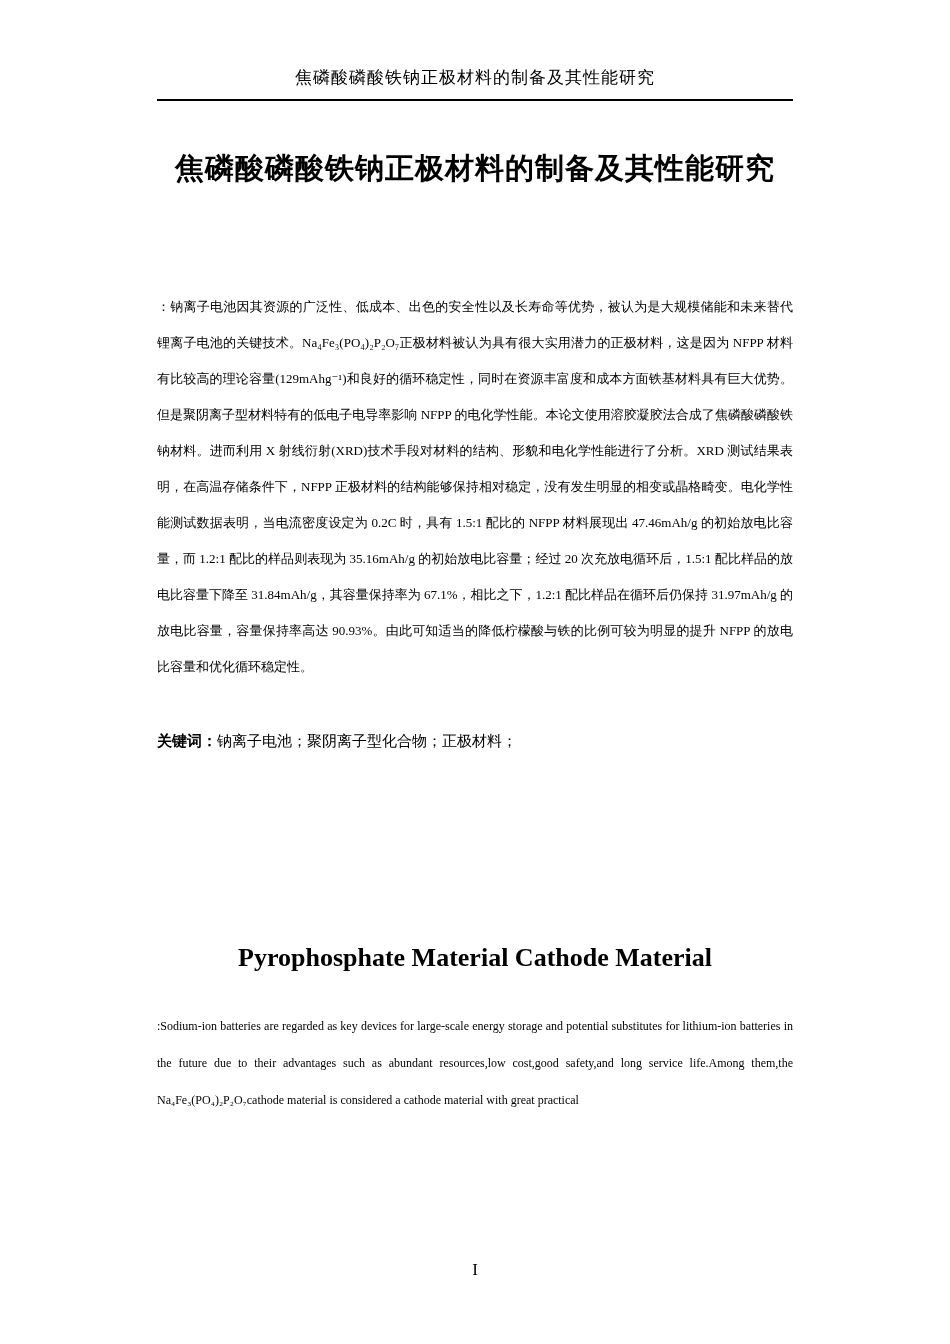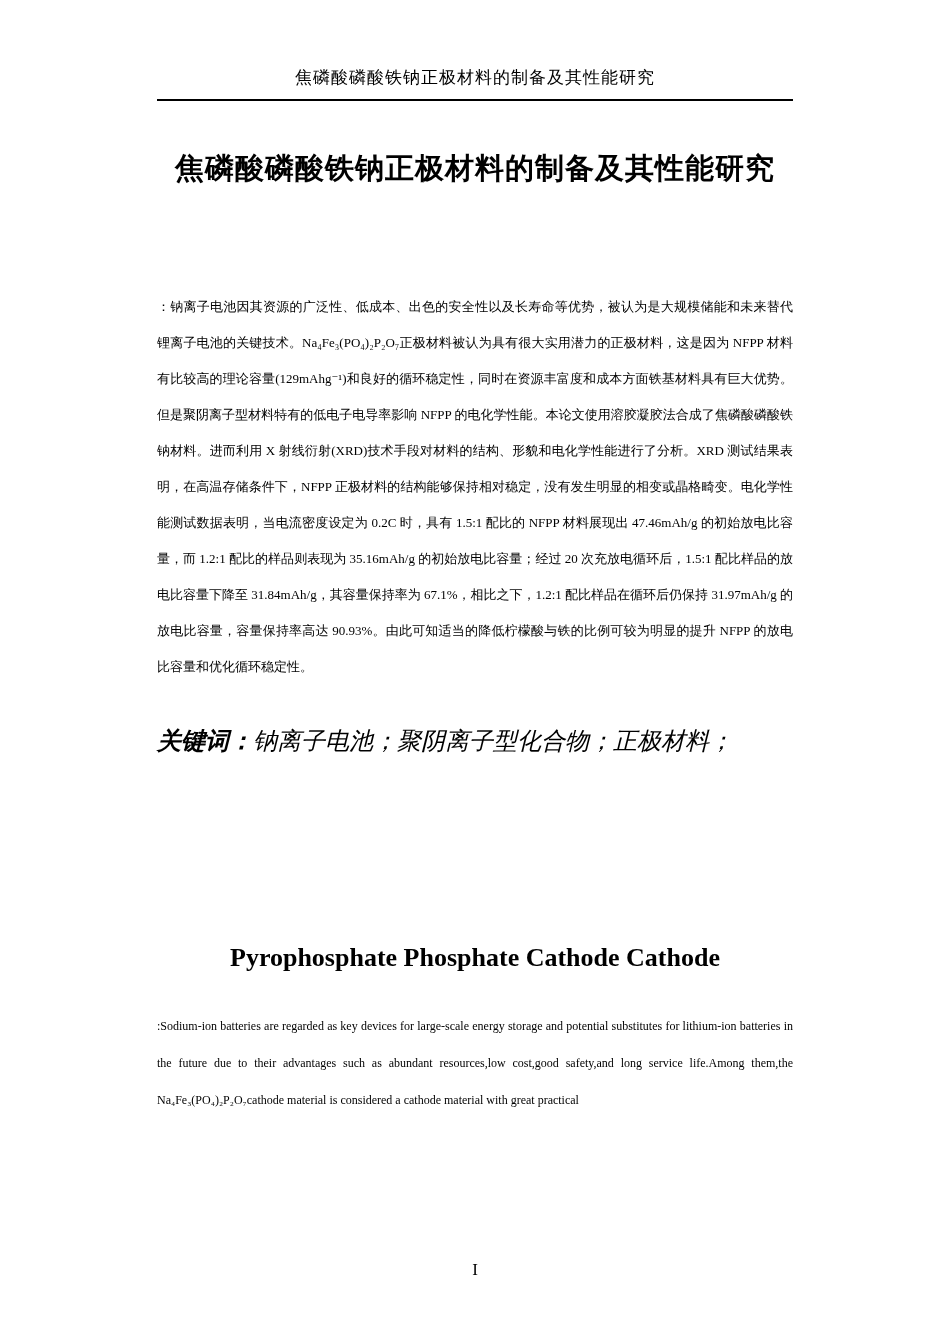--- a/index.html
+++ b/index.html
@@ -36,23 +36,22 @@
     font-family: "Liberation Sans", "DejaVu Sans", sans-serif;
   }
   .abstract-cn {
     margin: 100px 0 0 0;
     font-size: 13px;
     line-height: 36px;
     text-align: justify;
   }
   .keywords {
     margin: 38px 0 0 0;
-    font-size: 24px;
+    font-size: 15px;
     line-height: 36px;
-    font-style: italic;
   }
   .kw-label {
     font-weight: bold;
     font-family: "Liberation Sans", "DejaVu Sans", sans-serif;
   }
   .title-en {
     margin: 180px 0 0 0;
     text-align: center;
     font-size: 26px;
     font-weight: bold;
@@ -89,21 +88,21 @@
 
     <h1 class="title-cn">焦磷酸磷酸铁钠正极材料的制备及其性能研究</h1>
 
     <p class="abstract-cn">：钠离子电池因其资源的广泛性、低成本、出色的安全性以及长寿命等优势，被认为是大规模储能和未来替代锂离子电池的关键技术。Na₄Fe₃(PO₄)₂P₂O₇正极材料被认为具有很大实用潜力的正极材料，这是因为 NFPP 材料有比较高的理论容量(129mAhg⁻¹)和良好的循环稳定性，同时在资源丰富度和成本方面铁基材料具有巨大优势。但是聚阴离子型材料特有的低电子电导率影响 NFPP 的电化学性能。本论文使用溶胶凝胶法合成了焦磷酸磷酸铁钠材料。进而利用 X 射线衍射(XRD)技术手段对材料的结构、形貌和电化学性能进行了分析。XRD 测试结果表明，在高温存储条件下，NFPP 正极材料的结构能够保持相对稳定，没有发生明显的相变或晶格畸变。电化学性能测试数据表明，当电流密度设定为 0.2C 时，具有 1.5:1 配比的 NFPP 材料展现出 47.46mAh/g 的初始放电比容量，而 1.2:1 配比的样品则表现为 35.16mAh/g 的初始放电比容量；经过 20 次充放电循环后，1.5:1 配比样品的放电比容量下降至 31.84mAh/g，其容量保持率为 67.1%，相比之下，1.2:1 配比样品在循环后仍保持 31.97mAh/g 的放电比容量，容量保持率高达 90.93%。由此可知适当的降低柠檬酸与铁的比例可较为明显的提升 NFPP 的放电比容量和优化循环稳定性。</p>
 
     <p class="keywords">
       <span class="kw-label">关键词：</span><span>钠离子电池；聚阴离子型化合物；正极材料；</span>
     </p>
 
     <h2 class="title-en">
-      <span class="line">Pyrophosphate Phosphate Cathode Cathode</span>
+      <span class="line">Pyrophosphate Material Cathode Material</span>
     </h2>
 
     <p class="abstract-en">:Sodium-ion batteries are regarded as key devices for large-scale energy storage and potential substitutes for lithium-ion batteries in the future due to their advantages such as abundant resources,low cost,good safety,and long service life.Among them,the Na₄Fe₃(PO₄)₂P₂O₇cathode material is considered a cathode material with great practical</p>
 
   </div>
 
   <div class="page-number">I</div>
 </div>
 
 </body></html>

